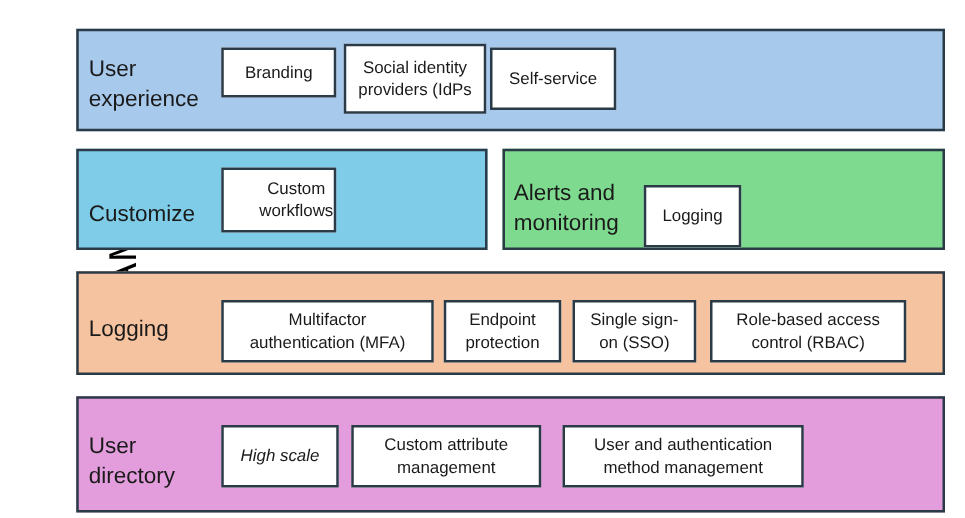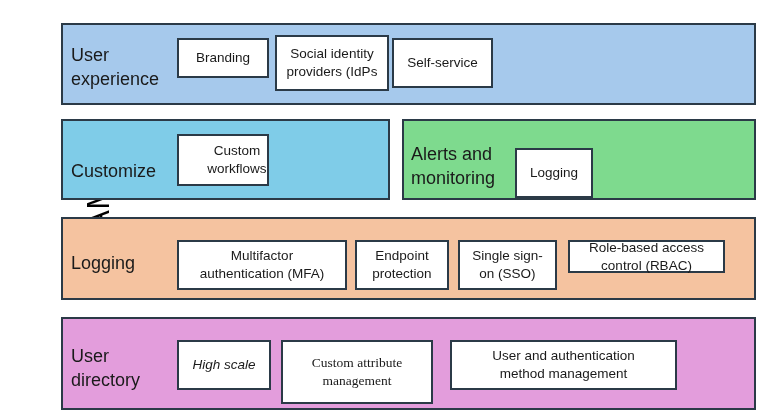--- a/index.html
+++ b/index.html
@@ -101,26 +101,26 @@
 
   <div class="band" id="band-security" style="left:61px; top:217px; width:695px; height:83px; background:#F5C3A0;"></div>
   <div class="band-label" style="left:71px; top:252px; width:95px;">Logging</div>
 
   <div class="chip" style="left:177px; top:240px; width:170px; height:50px; white-space:pre-line;">Multifactor
 authentication (MFA)</div>
   <div class="chip" style="left:355px; top:240px; width:94px; height:50px; white-space:pre-line;">Endpoint
 protection</div>
   <div class="chip" style="left:458px; top:240px; width:99px; height:50px; white-space:pre-line;">Single sign-
 on (SSO)</div>
-  <div class="chip" style="left:568px; top:240px; width:157px; height:33px; white-space:pre-line;">Role-based access
+  <div class="chip" style="left:568px; top:240px; width:157px; height:50px; white-space:pre-line;">Role-based access
 control (RBAC)</div>
 
   <div class="band" id="band-user-directory" style="left:61px; top:317px; width:695px; height:93px; background:#E39DDC;"></div>
   <div class="band-label" style="left:71px; top:345px; width:95px;">User
 directory</div>
 
   <div class="chip" style="left:177px; top:340px; width:94px; height:50px;font-style:italic;">High scale</div>
-  <div class="chip" style="left:281px; top:340px; width:152px; height:64px; white-space:pre-line;font-family:Liberation Serif, serif;">Custom attribute
+  <div class="chip" style="left:281px; top:340px; width:152px; height:50px; white-space:pre-line;">Custom attribute
 management</div>
-  <div class="chip" style="left:450px; top:340px; width:227px; height:50px; white-space:pre-line;">User and authentication
+  <div class="chip" style="left:450px; top:340px; width:193px; height:50px; white-space:pre-line;">User and authentication
 method management</div>
 
 </div>
 
 </body></html>

